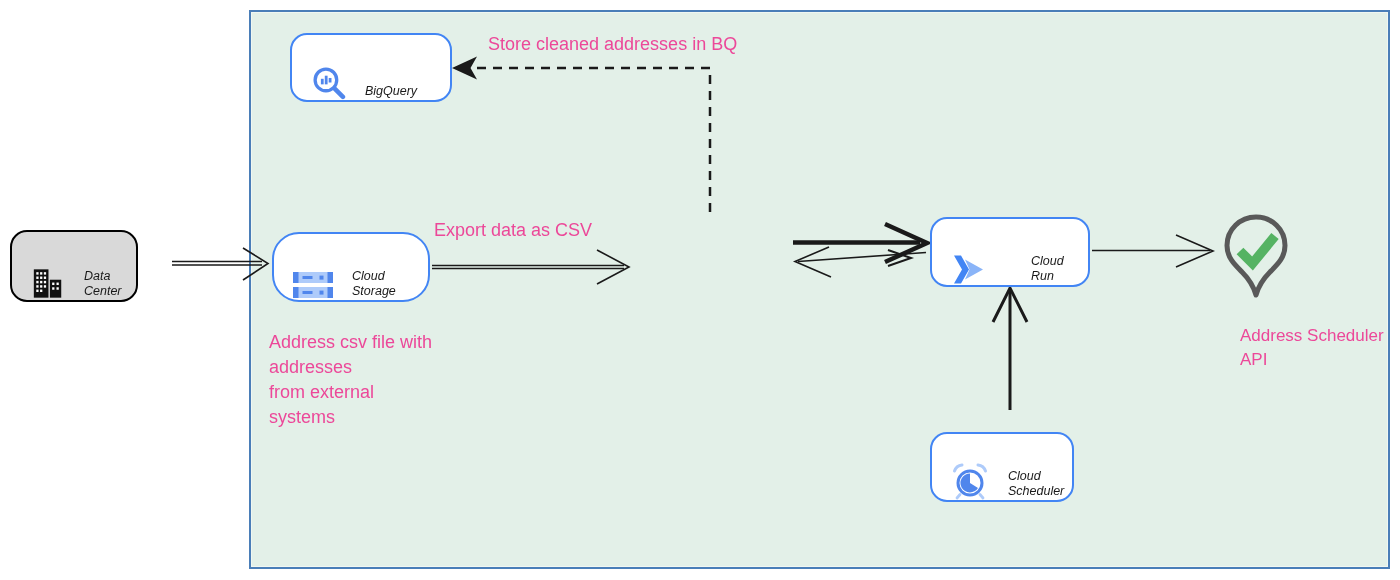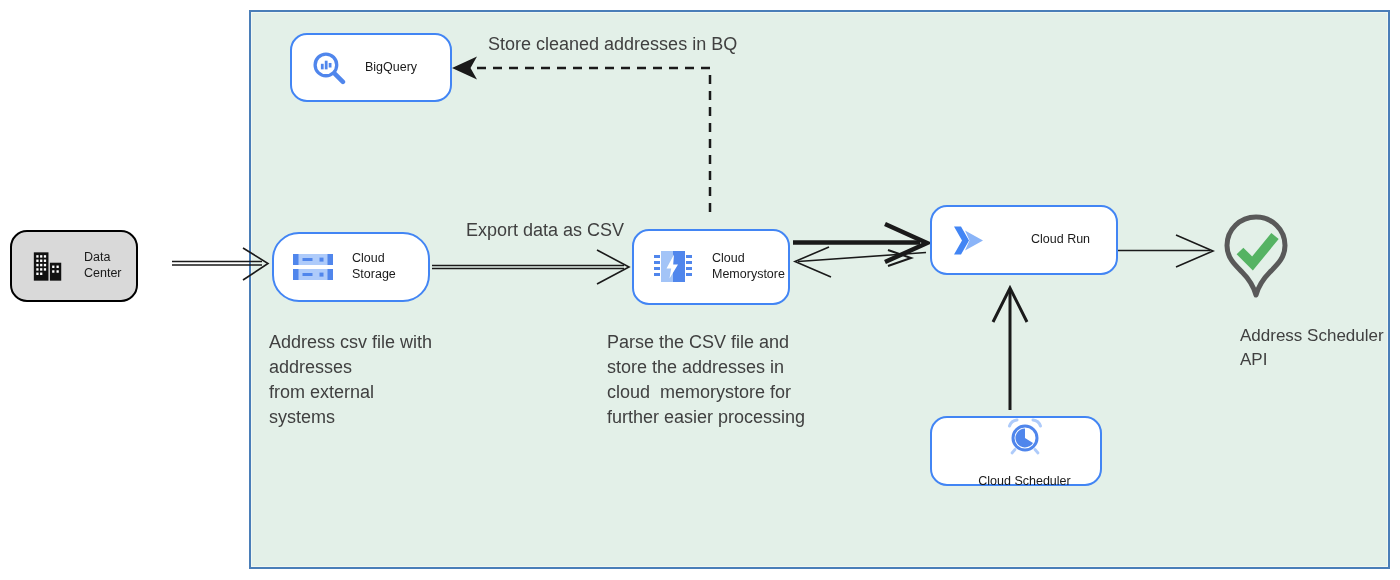--- a/index.html
+++ b/index.html
@@ -28,45 +28,45 @@
     border:2px solid var(--container-border);
     box-sizing:border-box;
     box-shadow:inset 0 0 0 1px rgba(255,255,255,.45);
     z-index:0;
   }
   svg.arrows{position:absolute;left:0;top:0;z-index:1;pointer-events:none;}
   .al{stroke:var(--arrow-color);fill:none;}
   .af{fill:var(--arrow-color);stroke:none;}
 
   .node{
-    position:absolute;display:flex;align-items:center;
+    position:absolute;display:flex;align-items:flex-end;
     background:var(--node-fill);
     border:2px solid var(--node-border);
     border-radius:17px;box-sizing:border-box;
-    padding:0 2px 0 19px;gap:19px;z-index:2;
+    padding:0 26px 0 19px;gap:19px;z-index:2;font-style:italic;
   }
   .node-label{font-size:12.5px;line-height:1.25;color:#1a1a1a;}
   .n-dc{
     left:10px;top:230px;width:128px;height:72px;
     background:var(--datacenter-fill);
     border:2.5px solid var(--datacenter-border);
   }
   .n-bq{left:290px;top:33px;width:162px;height:69px;}
   .n-cs{left:272px;top:232px;width:158px;height:70px;border-radius:27px;}
   .n-ms{left:632px;top:229px;width:158px;height:76px;}
-  .n-cr{left:930px;top:205px;width:188px;height:70px;gap:44px;}
-  .n-sch{left:930px;top:416px;width:172px;height:70px;flex-direction:column;}
+  .n-cr{left:930px;top:217px;width:160px;height:70px;gap:44px;}
+  .n-sch{left:930px;top:432px;width:144px;height:70px;}
   .n-ms .node-label{width:84px;}
 
   .note{
     position:absolute;z-index:2;font-size:18px;line-height:25px;
-    white-space:pre-wrap;color:#404040;
+    white-space:pre-wrap;color:#ec4899;
   }
   .lbl-store{left:488px;top:32px;}
-  .lbl-export{left:466px;top:218px;}
+  .lbl-export{left:434px;top:218px;}
   .lbl-upload{left:269px;top:330px;width:270px;}
   .lbl-parse{left:607px;top:330px;width:290px;}
   .lbl-periodic{left:1030px;top:344px;width:210px;}
   .lbl-avapi{left:1240px;top:324px;width:158px;font-size:17px;line-height:24px;}
 
   .pin-svg{position:absolute;left:1220px;top:212px;z-index:2;}
   .icon-wrap{display:flex;align-items:center;justify-content:center;flex:0 0 auto;}
 </style>
 </head>
 <body>
@@ -176,40 +176,20 @@
           <rect x="0" y="17" width="5.5" height="11" fill="#5086ec"></rect>
           <rect x="34.5" y="17" width="5.5" height="11" fill="#5086ec"></rect>
           <rect x="9.5" y="21" width="10" height="3" fill="#5086ec"></rect>
           <rect x="26.5" y="20.6" width="4" height="4" fill="#5086ec"></rect>
         </g>
       </svg>
     </span>
     <span class="node-label">Cloud Storage</span>
   </div>
 
-  <div class="node n-ms">
-    <span class="icon-wrap">
-      <svg width="40" height="36" viewBox="0 0 40 36">
-        <g fill="#5086ec">
-          <rect x="1" y="6" width="6" height="3"></rect>
-            <rect x="1" y="12" width="6" height="3"></rect>
-          <rect x="1" y="18" width="6" height="3"></rect>
-            <rect x="1" y="24" width="6" height="3"></rect>
-          <rect x="33" y="6" width="6" height="3"></rect>
-            <rect x="33" y="12" width="6" height="3"></rect>
-          <rect x="33" y="18" width="6" height="3"></rect>
-            <rect x="33" y="24" width="6" height="3"></rect>
-        </g>
-        <rect x="8" y="2" width="12" height="31" fill="#a3c4f7"></rect>
-        <rect x="20" y="2" width="12" height="31" fill="#5086ec"></rect>
-        <polygon points="21,5.5 13.5,19.5 18.2,19.5 16.5,29.5 25,15.5 20.2,15.5" fill="#ffffff"></polygon>
-      </svg>
-    </span>
-    <span class="node-label">Cloud Memorystore</span>
-  </div>
 
   <div class="node n-cr">
     <span class="icon-wrap">
       <svg width="36" height="31" viewBox="0 0 36 30">
         <polygon points="3,1 10,1 18,15 10,29 3,29 11,15" fill="#4285f4"></polygon>
         <polygon points="14,5 32,15 14,25 18.5,15" fill="#8ab4f8"></polygon>
       </svg>
     </span>
     <span class="node-label">Cloud Run</span>
   </div>
@@ -234,18 +214,14 @@
     <polyline points="20,39 32.5,51.5 55,24" fill="none" stroke="#55b363" stroke-width="9.5" stroke-linejoin="miter"></polyline>
   </svg>
   <div class="note lbl-avapi">Address Scheduler API</div>
 
   <div class="note lbl-store">Store cleaned addresses in BQ</div>
   <div class="note lbl-export">Export data as CSV</div>
   <div class="note lbl-upload">Address csv file with
 addresses
 from external
 systems</div>
-  <div class="note lbl-parse">Parse the CSV file and
-store the addresses in
-cloud  memorystore for
-further easier processing</div>
 
 </div>
 
 </body></html>

